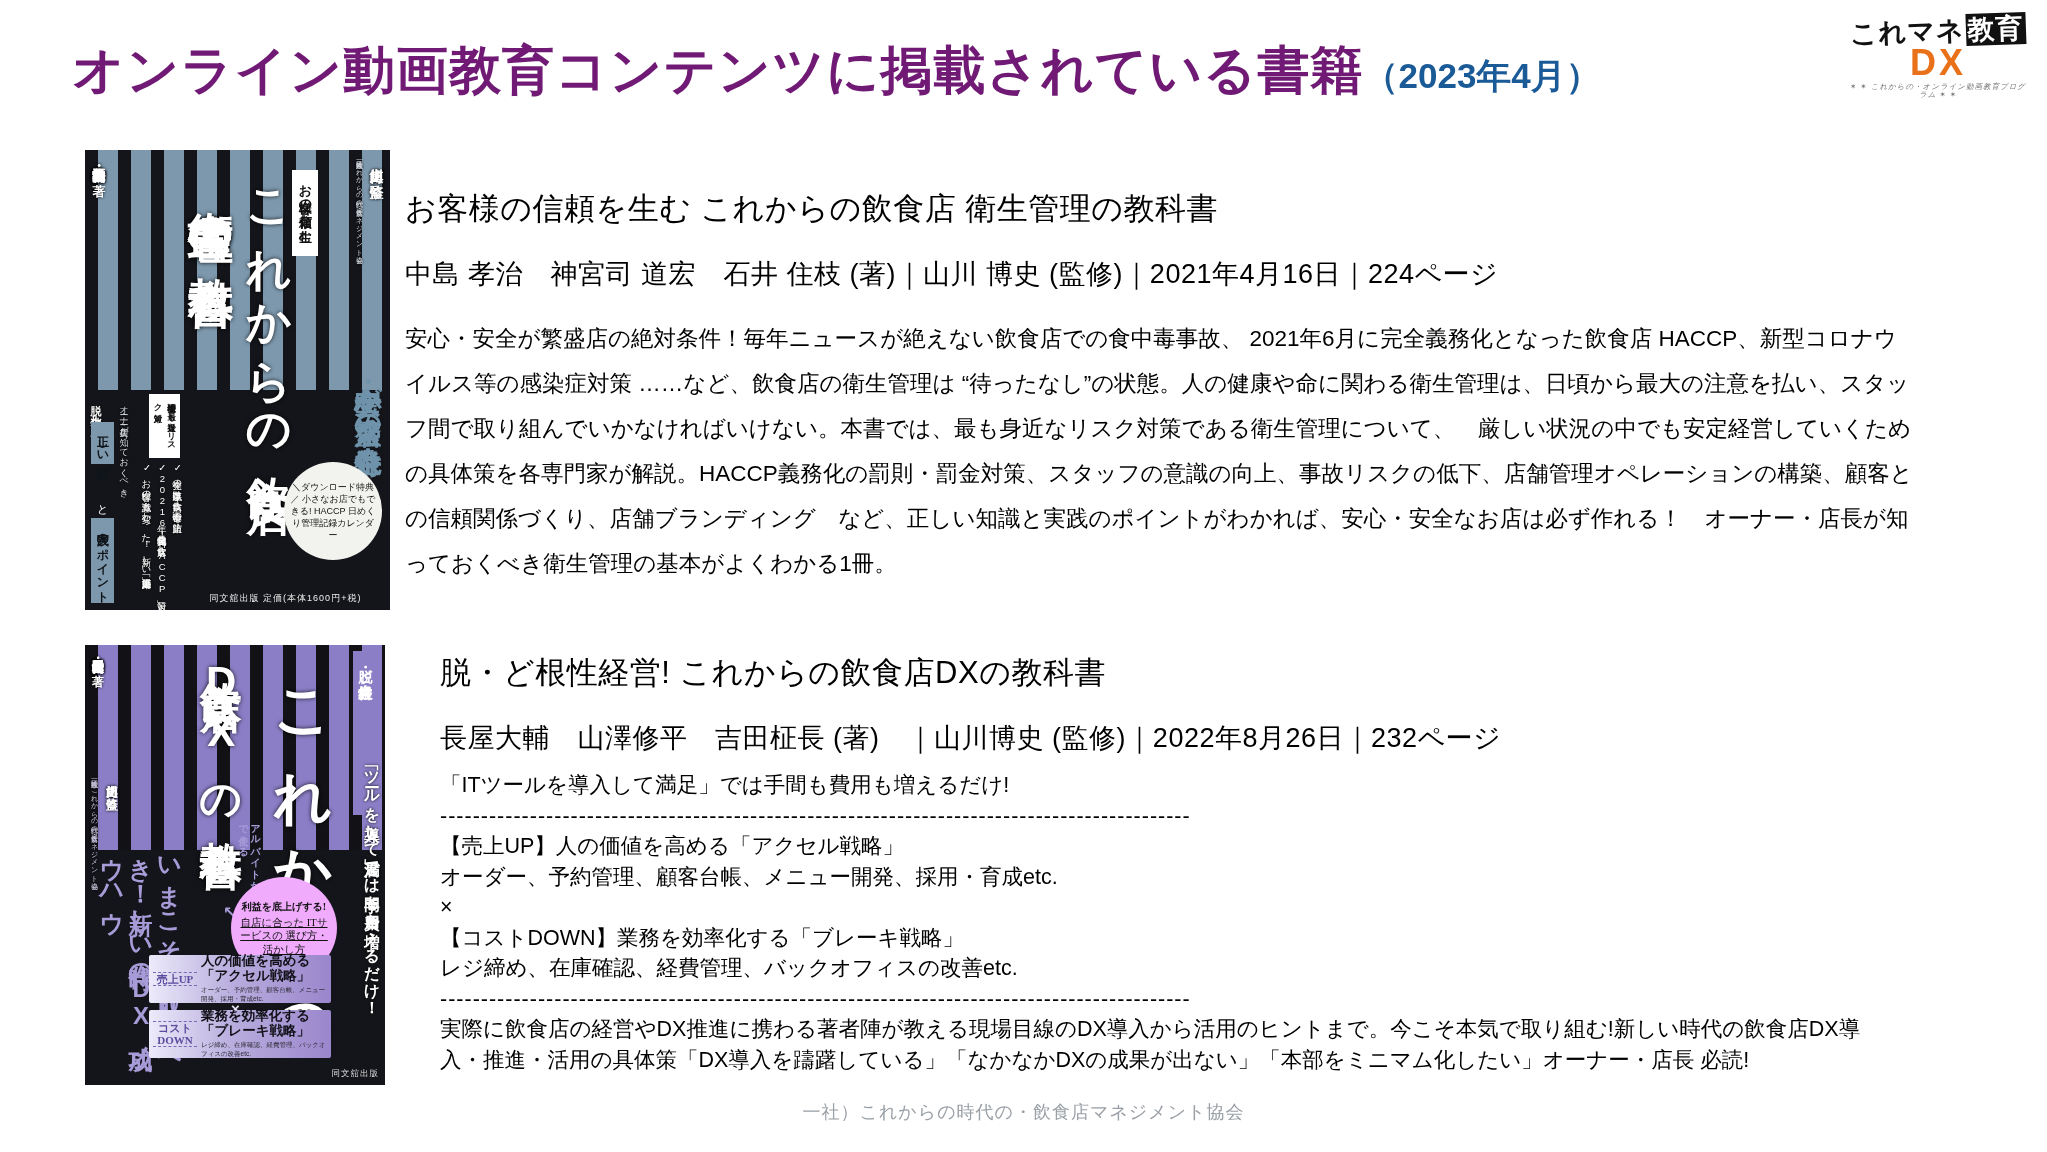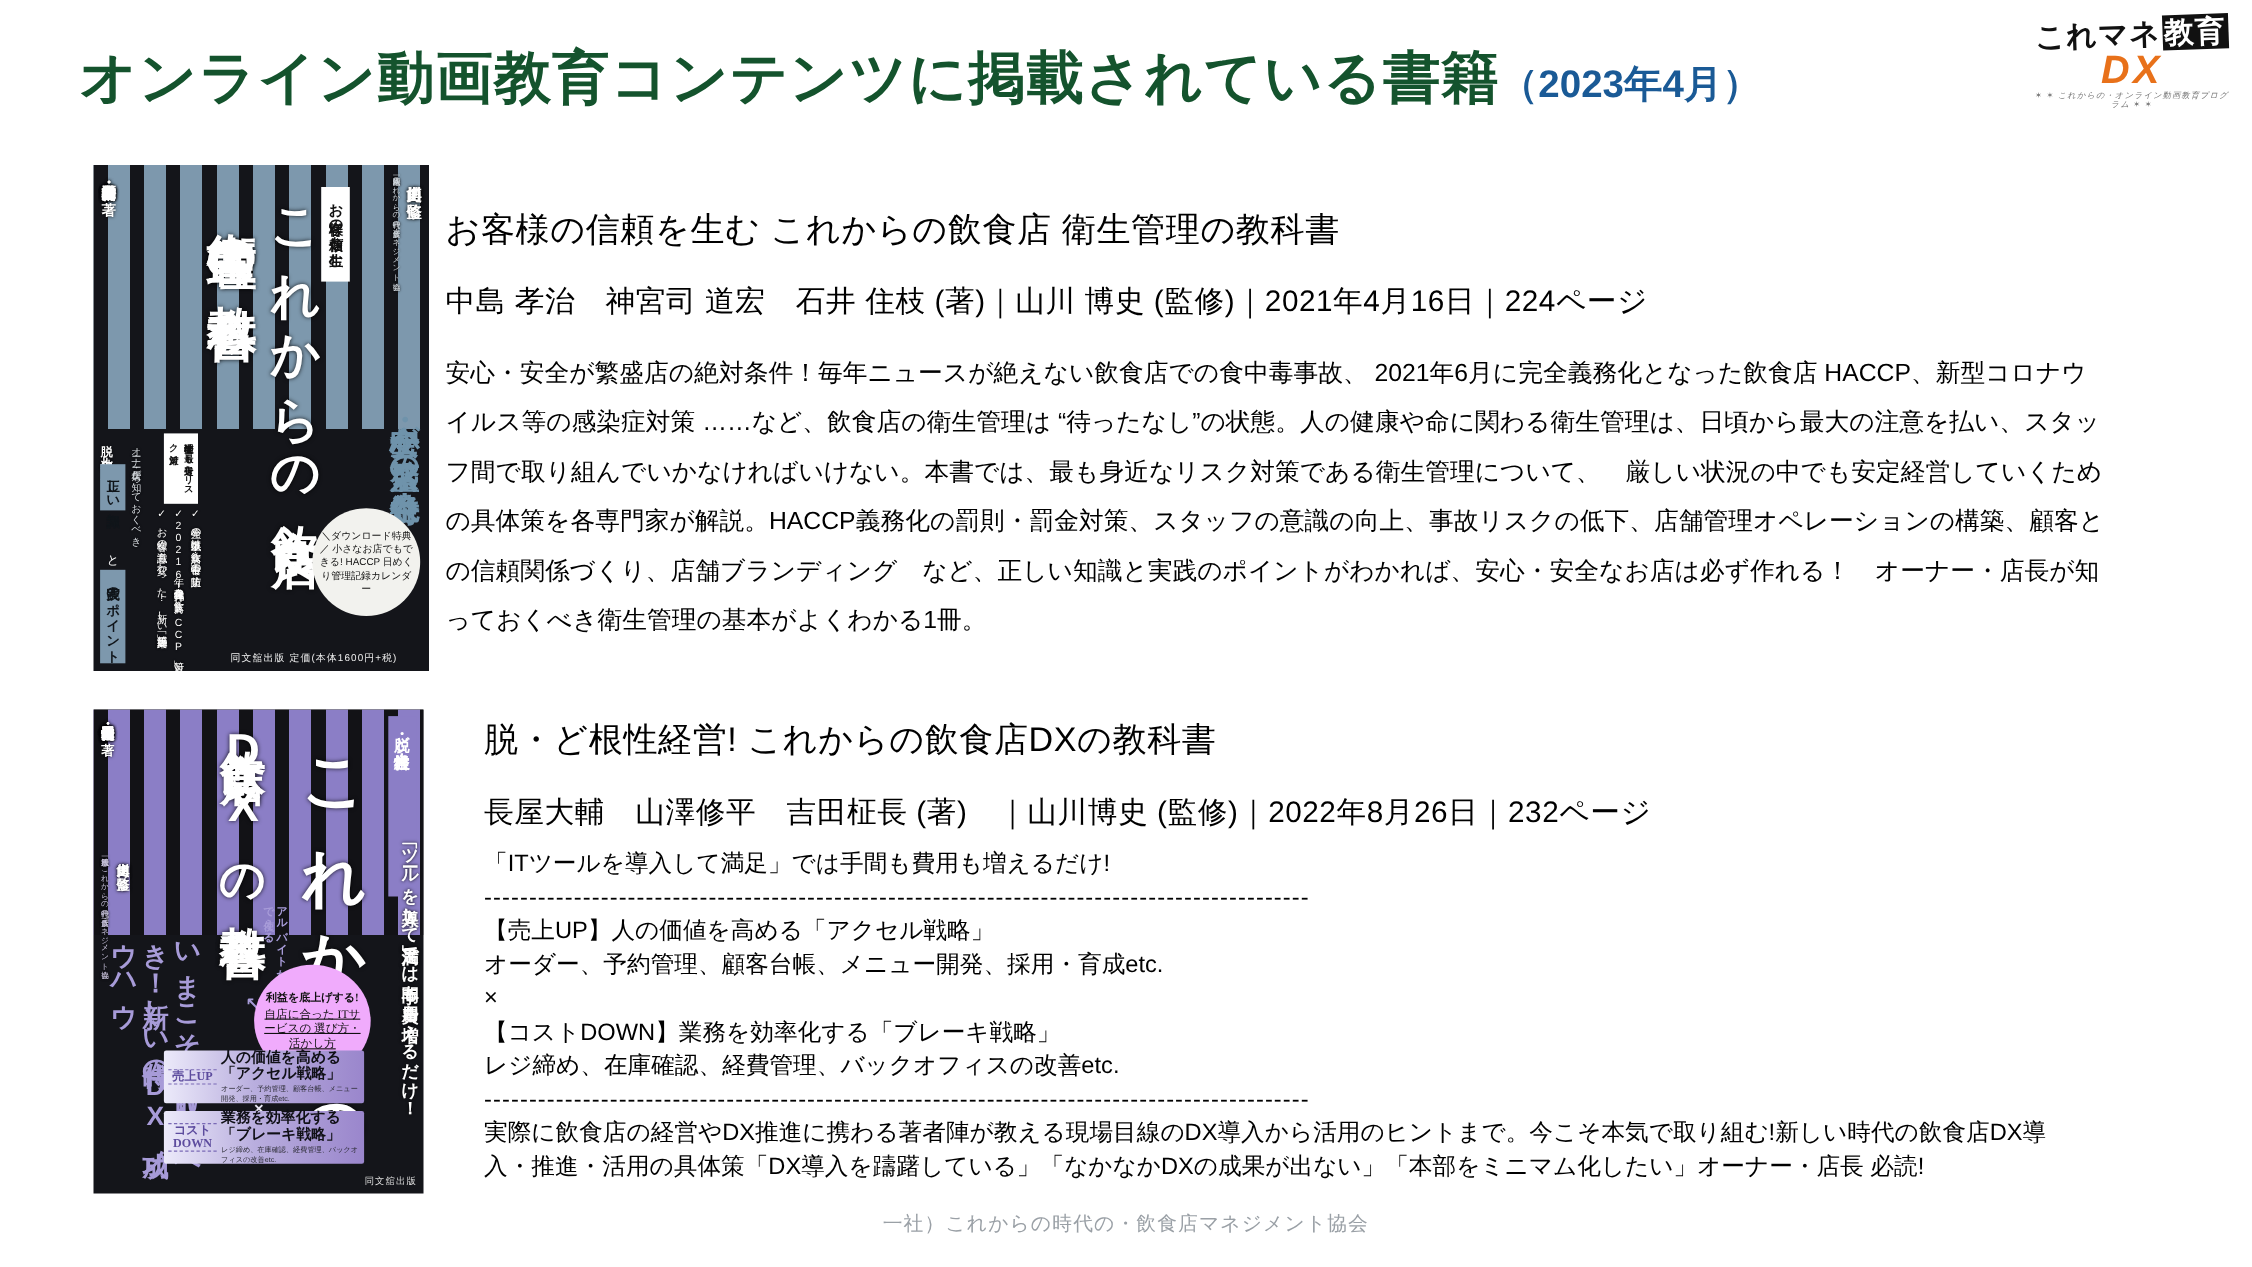--- a/index.html
+++ b/index.html
@@ -2,26 +2,26 @@
 <html><head>
 <meta charset="utf-8">
 <style>
   html,body{margin:0;padding:0;background:#fff;}
   #slide{
     position:relative; width:2047px; height:1152px; background:#ffffff;
     font-family:"Liberation Sans","DejaVu Sans",sans-serif; color:#111; overflow:hidden;
   }
   
   .page-title{position:absolute; left:72px; top:36px; white-space:nowrap;}
-  .page-title .main{font-size:52px; font-weight:bold; color:#14532d; letter-spacing:1px;}
+  .page-title .main{font-size:52px; font-weight:bold; color:#701a75; letter-spacing:1px;}
   .page-title .suffix{font-size:35px; font-weight:bold; color:#1a5a96;}
   .logo{position:absolute; left:1848px; top:18px; width:180px; text-align:center; line-height:1;}
   .logo .name{font-size:27px; font-weight:900; color:#111; letter-spacing:1px; transform:rotate(-2deg); display:inline-block;}
   .logo .name .inv{background:#111; color:#fff; padding:1px 2px; margin-left:1px;}
-  .logo .dx{font-size:36px; font-weight:900; font-style:italic; color:#e8711a; letter-spacing:3px; margin-top:0px;}
+  .logo .dx{font-size:36px; font-weight:900; color:#e8711a; letter-spacing:3px; margin-top:0px;}
   .logo .arc{font-size:7.5px; color:#777; margin-top:2px; letter-spacing:1px;font-style:italic;}
   
   .book-block{position:absolute;}
   .book-title{font-size:31px; font-weight:400; color:#000; letter-spacing:0.5px;}
   .book-authors{font-size:27px; color:#000; margin-top:26px; letter-spacing:0.5px;}
   .book-desc{font-size:22.5px; line-height:45px; color:#000; margin-top:24px; text-align:left;}
   .book-lines{margin-top:14px;}
   .book-lines div{font-size:21.5px; line-height:30.5px; color:#000;}
   .book-lines .sep{letter-spacing:1px; white-space:nowrap; overflow:hidden;}
   .footer{position:absolute; left:0; top:1100px; width:100%; text-align:center; font-size:18px; color:#9aa0a6; letter-spacing:1px;}

